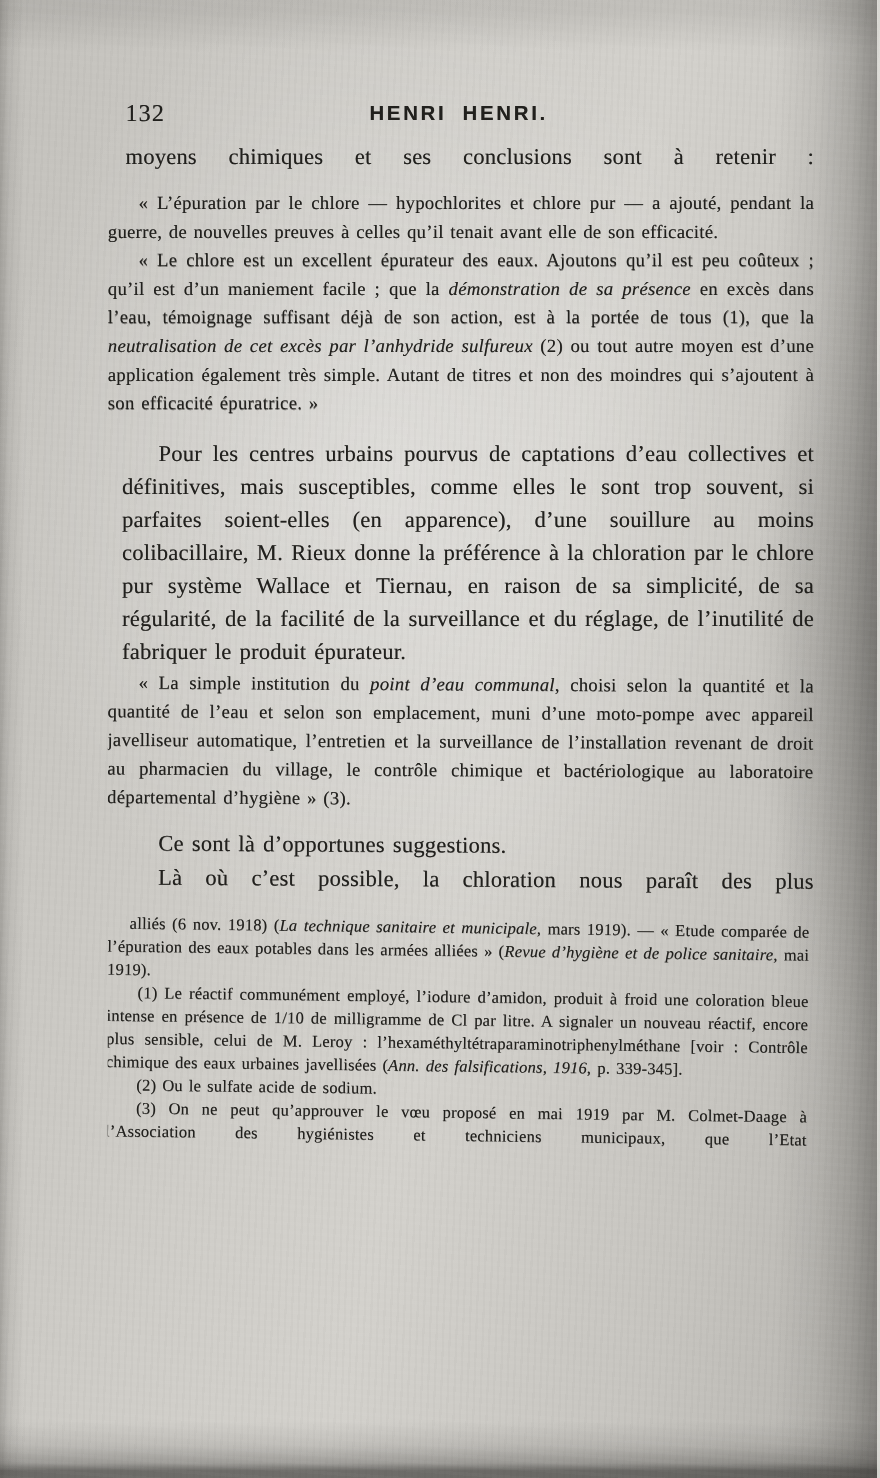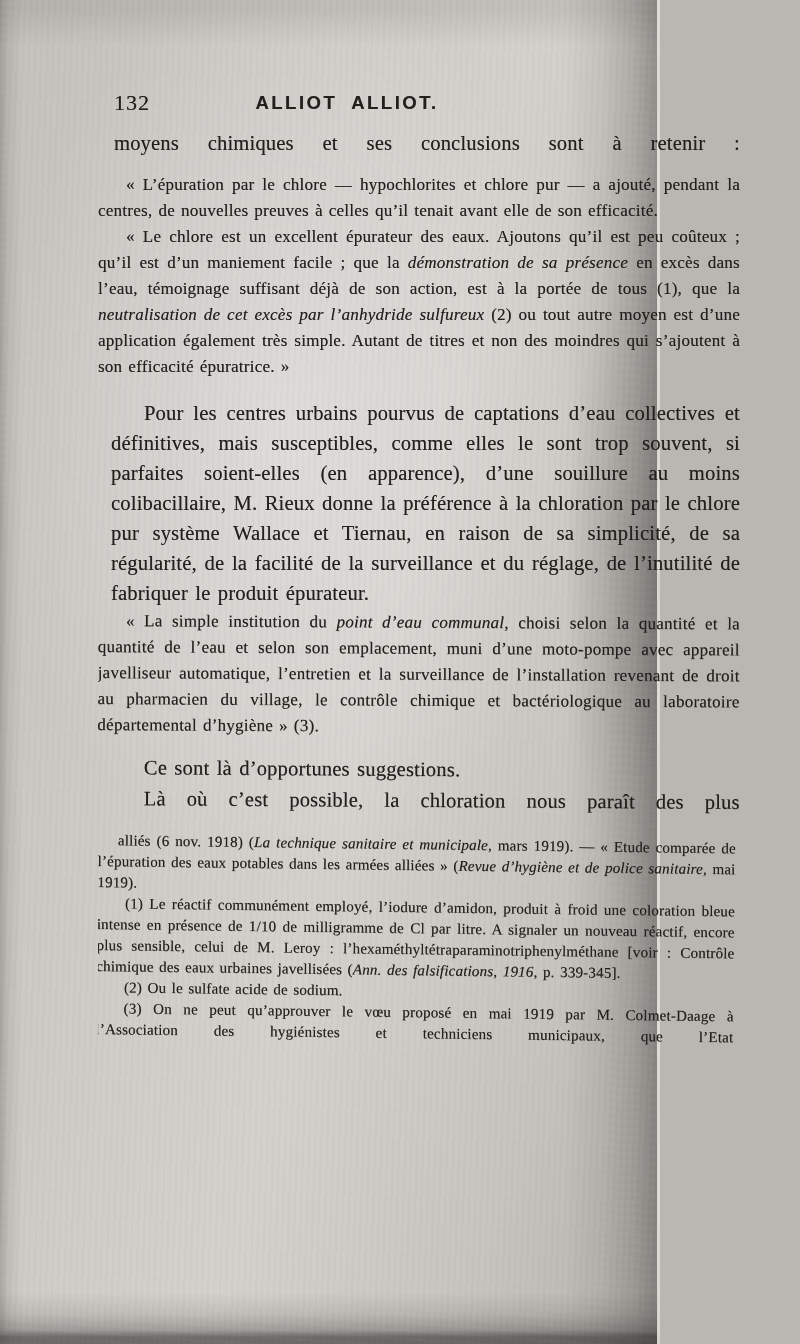--- a/index.html
+++ b/index.html
@@ -3,21 +3,21 @@
 <meta charset="utf-8">
 <style>
   html, body {
     margin: 0; padding: 0;
     width: 800px; height: 1344px;
     overflow: hidden;
     background: #b9b7b2;
   }
   .page {
     position: relative;
-    width: 660px; height: 1344px;
+    width: 800px; height: 1344px;
     color: #21201d;
     font-family: "Liberation Serif", "DejaVu Serif", serif;
     background:
       
       repeating-linear-gradient(92deg, rgba(0,0,0,0.018) 0 2px, rgba(0,0,0,0) 2px 6px),
       repeating-linear-gradient(4deg, rgba(255,255,255,0.02) 0 3px, rgba(255,255,255,0) 3px 8px),
       
       radial-gradient(ellipse 60% 45% at 44% 32%, rgba(255,255,255,0.30), rgba(255,255,255,0) 75%),
       
       linear-gradient(to right, rgba(70,68,64,0.28) 0px, rgba(70,68,64,0.10) 8px, rgba(70,68,64,0) 22px),
@@ -103,29 +103,29 @@
   .footnotes p.fn-cont { text-indent: 20px; }
   .it { font-style: italic; }
 </style>
 </head>
 <body>
 
 <div class="page">
 
   <header class="running-header">
     <span class="pagenum">132</span>
-    <span class="runtitle">ALLIOT ALLIOT.</span>
+    <span class="runtitle">HENRI HENRI.</span>
   </header>
 
   <main class="text-column">
 
     <p class="body-text intro"><span>moyens chimiques et ses conclusions sont à retenir :</span></p>
 
     <blockquote class="quote quote-1">
-      <p><span>« L’épuration par le chlore — hypochlorites et chlore pur — a ajouté, pendant la centres, de nouvelles preuves à celles qu’il tenait avant elle de son efficacité.</span></p>
+      <p><span>« L’épuration par le chlore — hypochlorites et chlore pur — a ajouté, pendant la guerre, de nouvelles preuves à celles qu’il tenait avant elle de son efficacité.</span></p>
       <p><span>« Le chlore est un excellent épurateur des eaux. Ajoutons qu’il est peu coûteux ; qu’il est d’un maniement facile ; que la </span><span class="it">démonstration de sa présence</span><span> en excès dans l’eau, témoignage suffisant déjà de son action, est à la portée de tous (1), que la </span><span class="it">neutralisation de cet excès par l’anhydride sulfureux</span><span> (2) ou tout autre moyen est d’une application également très simple. Autant de titres et non des moindres qui s’ajoutent à son efficacité épuratrice. »</span></p>
     </blockquote>
 
     <p class="body-text"><span>Pour les centres urbains pourvus de captations d’eau collectives et définitives, mais susceptibles, comme elles le sont trop souvent, si parfaites soient-elles (en apparence), d’une souillure au moins colibacillaire, M. Rieux donne la préférence à la chloration par le chlore pur système Wallace et Tiernau, en raison de sa simplicité, de sa régularité, de la facilité de la surveillance et du réglage, de l’inutilité de fabriquer le produit épurateur.</span></p>
 
     <blockquote class="quote quote-2">
       <p><span>« La simple institution du </span><span class="it">point d’eau communal</span><span>, choisi selon la quantité et la quantité de l’eau et selon son emplacement, muni d’une moto-pompe avec appareil javelliseur automatique, l’entretien et la surveillance de l’installation revenant de droit au pharmacien du village, le contrôle chimique et bactériologique au laboratoire départemental d’hygiène » (3).</span></p>
     </blockquote>
 
     <div class="closing">

